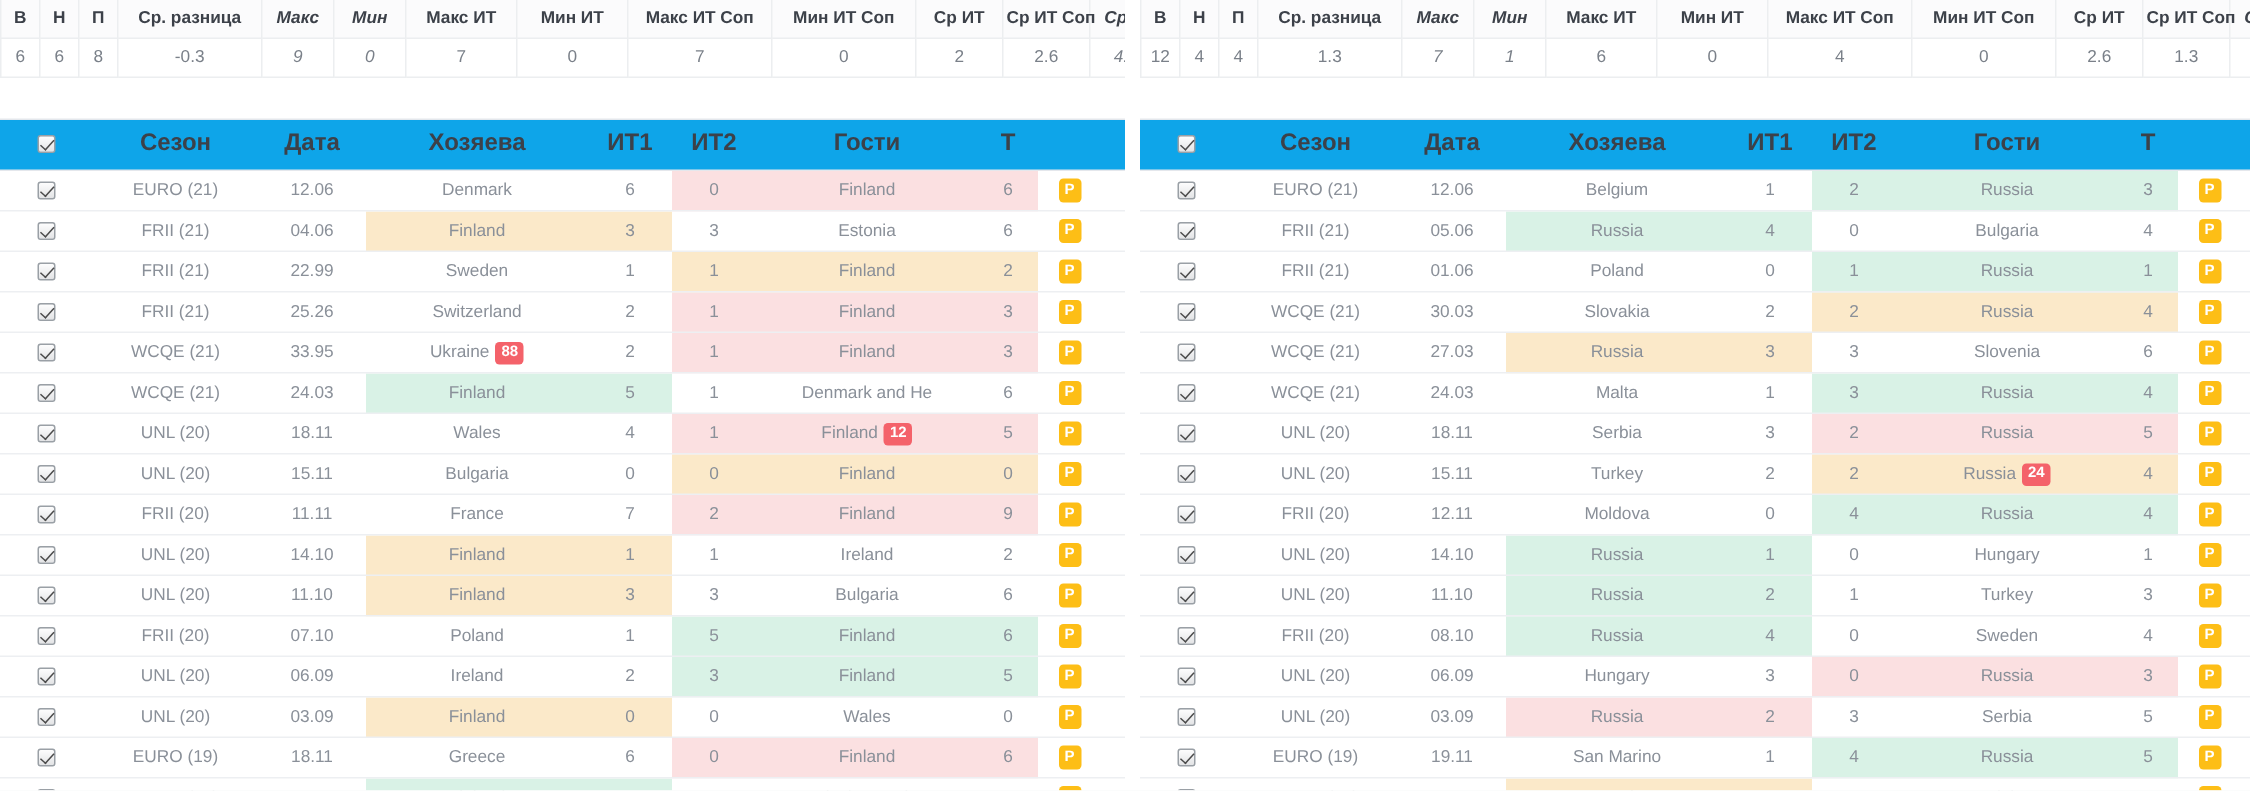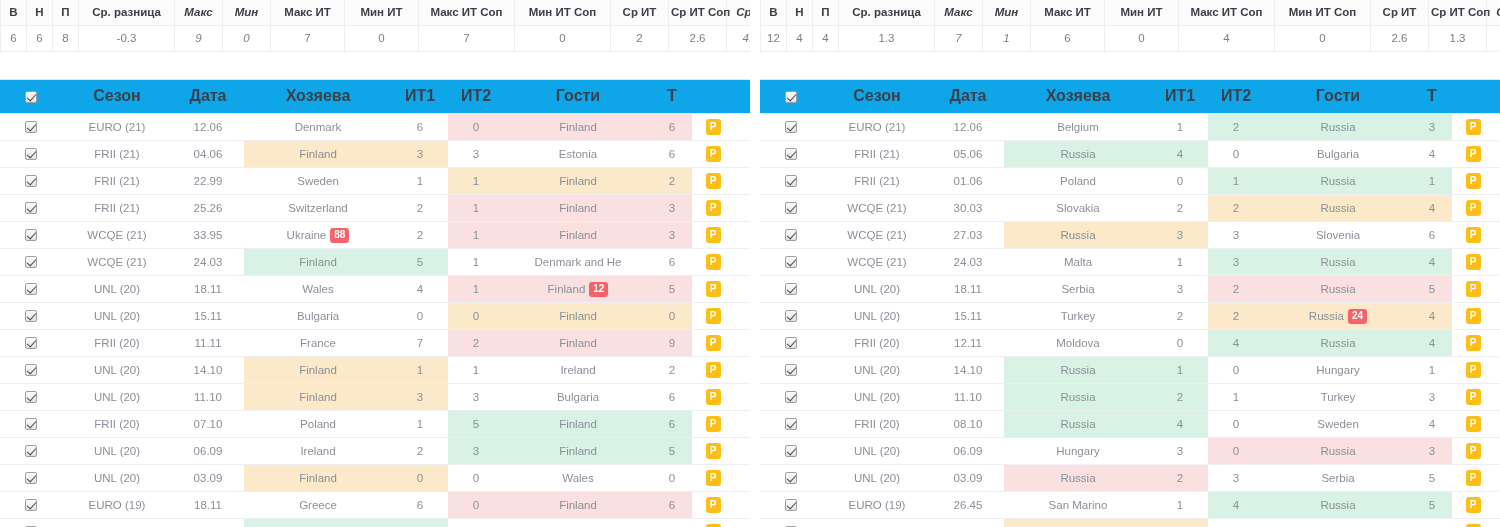--- a/index.html
+++ b/index.html
@@ -756,21 +756,21 @@
               <td class="col-away hl-none"><span class="team-wrap">
                   <span>Serbia</span>
                 </span></td>
               <td class="col-t hl-none">5</td>
               <td class="col-p"><span class="badge-p">Р</span></td>
               <td class="col-res"></td>
             </tr>
             <tr>
               <td class="col-chk"><span class="cb"></span></td>
               <td class="col-season">EURO (19)</td>
-              <td class="col-date">26.45</td>
+              <td class="col-date">19.11</td>
               <td class="col-home hl-none"><span class="team-wrap">
                   <span>San Marino</span>
                 </span></td>
               <td class="col-it1 hl-none">1</td>
               <td class="col-it2 hl-green">4</td>
               <td class="col-away hl-green"><span class="team-wrap">
                   <span>Russia</span>
                 </span></td>
               <td class="col-t hl-green">5</td>
               <td class="col-p"><span class="badge-p">Р</span></td>

